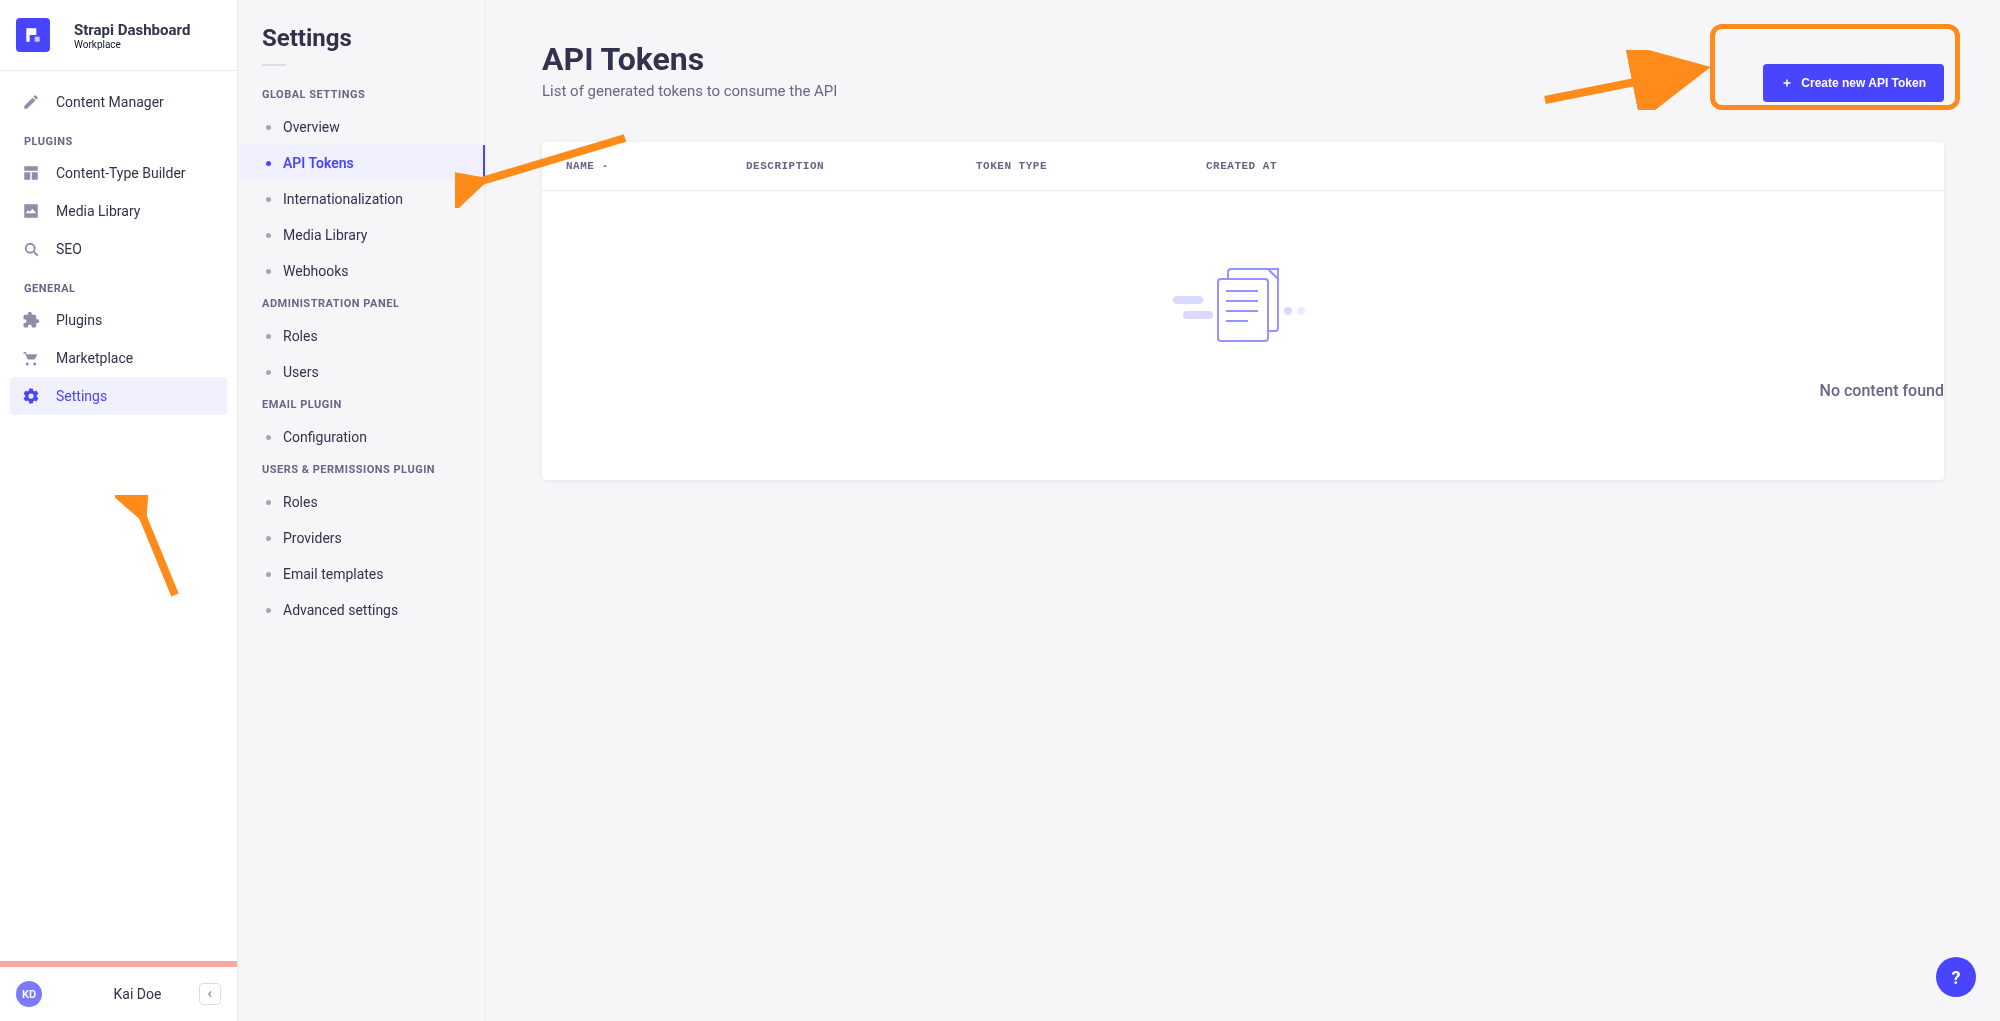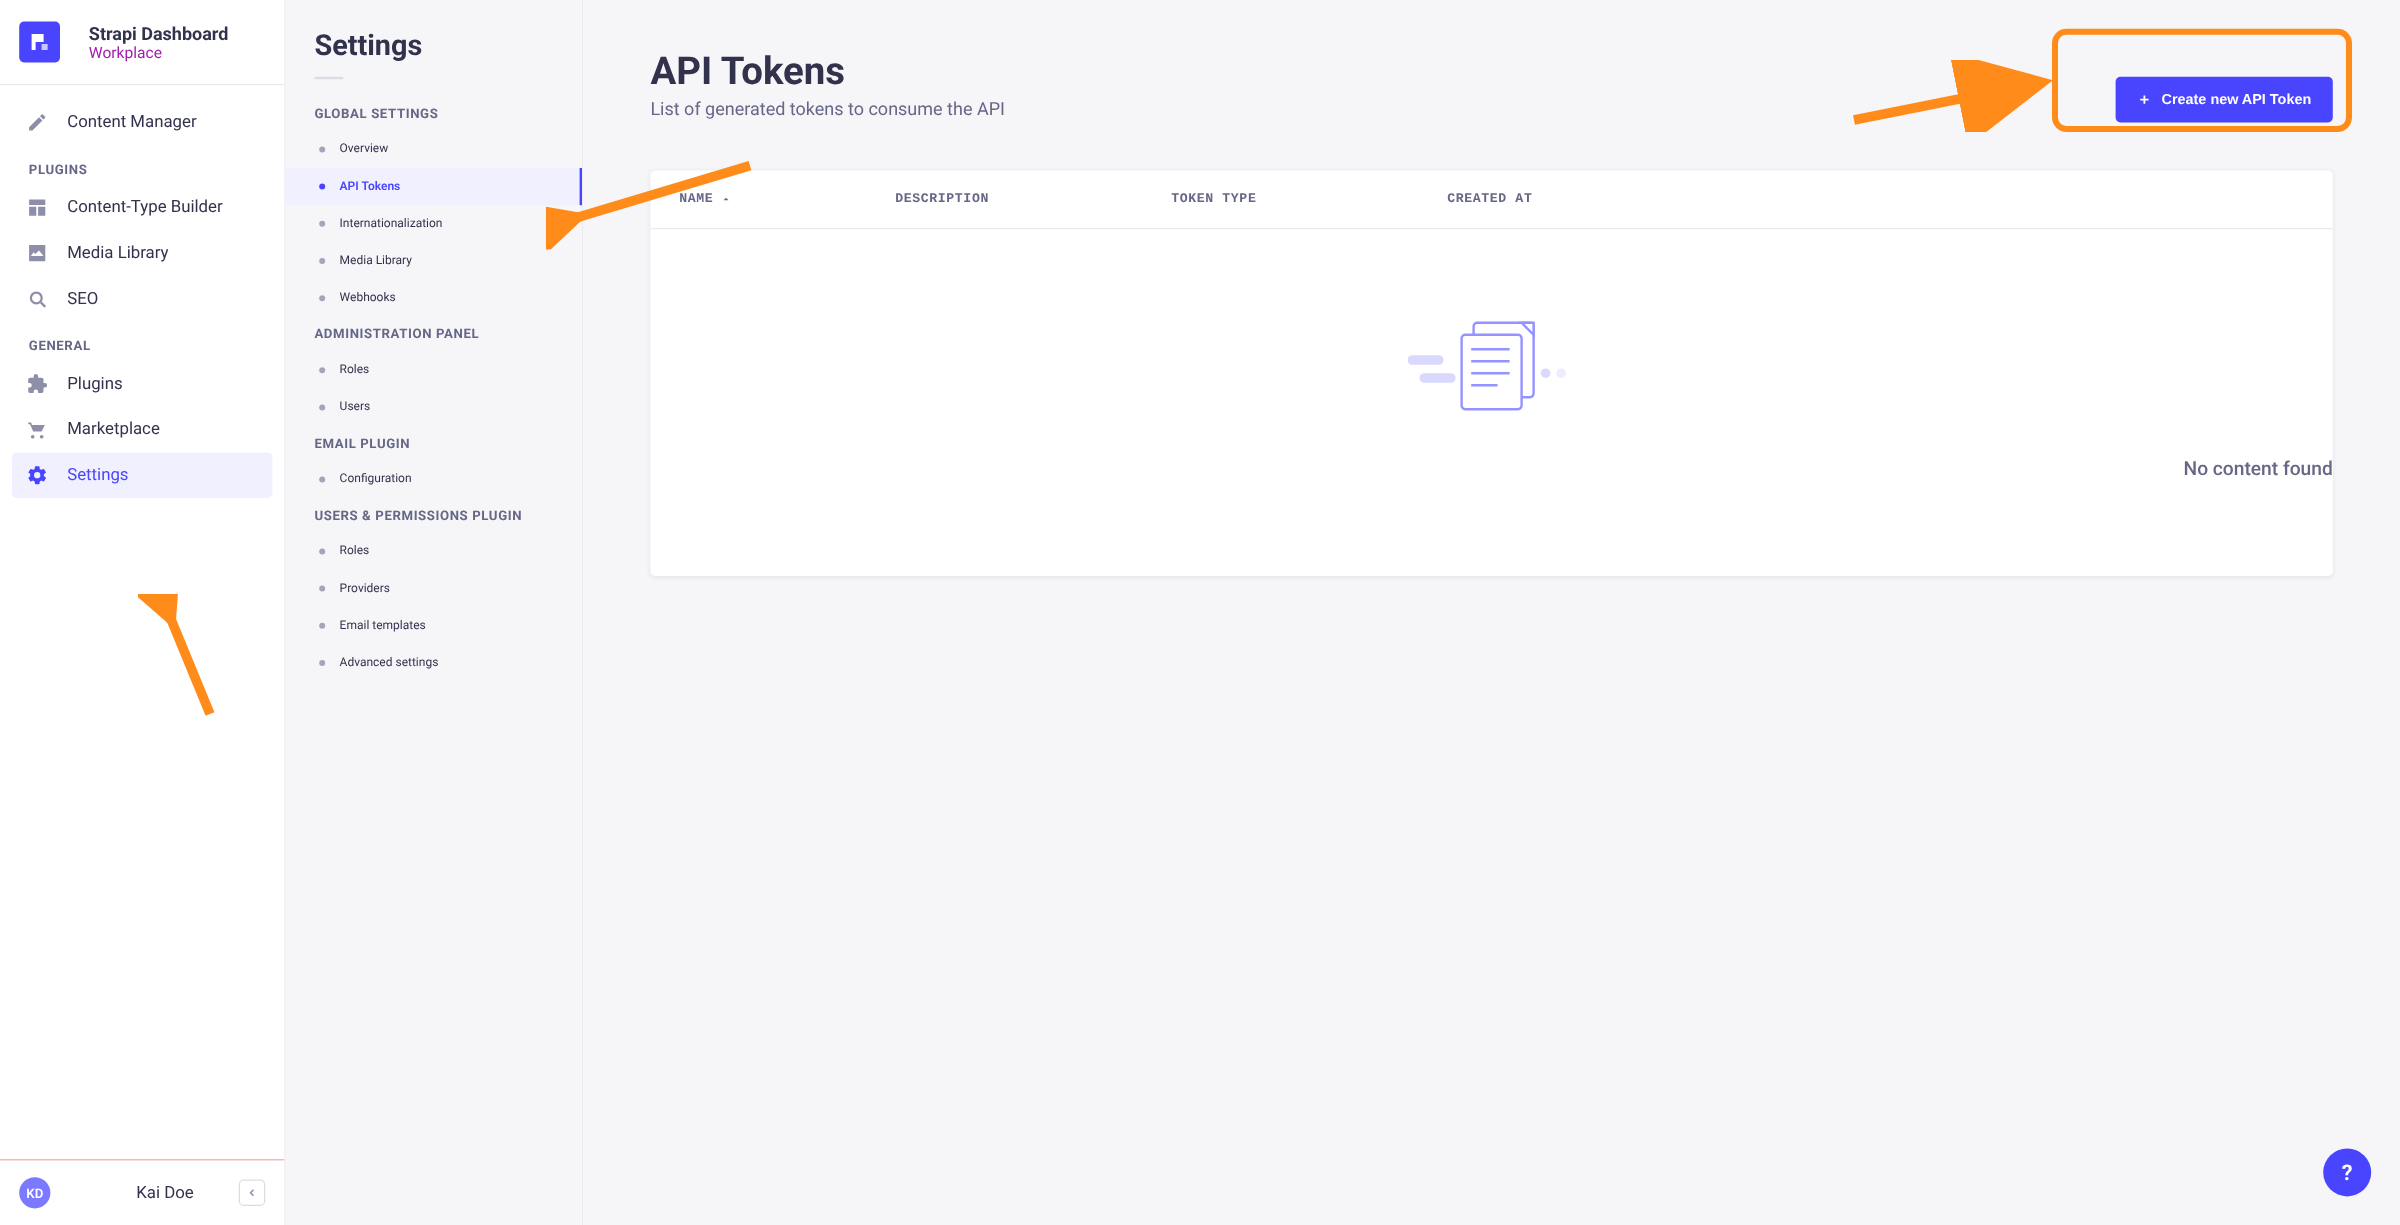--- a/index.html
+++ b/index.html
@@ -3,37 +3,37 @@
 <meta charset="utf-8">
 <style>
 * { box-sizing: border-box; margin: 0; padding: 0; }
 body { font-family: -apple-system, BlinkMacSystemFont, "Segoe UI", Roboto, Helvetica, Arial, sans-serif; background: #fff; color: #32324d; width: 2000px; height: 1021px; overflow: hidden; position: relative; }
 .app { display: flex; height: 1021px; }
 .sidebar-main { width: 238px; border-right: 1px solid #eaeaef; display: flex; flex-direction: column; background: #fff; }
 .sidebar-header { display: flex; align-items: center; padding: 18px 16px; border-bottom: 1px solid #eaeaef; gap: 24px; }
 .logo { width: 34px; height: 34px; border-radius: 4px; background: #4945ff; display: flex; align-items: center; justify-content: center; color: #fff; }
 .logo svg { width: 20px; height: 20px; }
 .sidebar-title { font-size: 15px; font-weight: 700; color: #32324d; }
-.sidebar-subtitle { font-size: 13px; color: #a21caf; }
+.sidebar-subtitle { font-size: 10px; color: #0f172a; }
 .sidebar-nav { flex: 1; padding: 12px 10px; overflow-y: auto; }
 .nav-item { display: flex; align-items: center; gap: 16px; padding: 10px 12px; border-radius: 4px; font-size: 14px; color: #32324d; cursor: pointer; }
 .nav-item.active { background: #f0f0ff; color: #4945ff; }
 .nav-icon { width: 18px; height: 18px; flex-shrink: 0; color: #8e8ea9; }
 .nav-item.active .nav-icon { color: #4945ff; }
 .nav-section-label { font-size: 11px; font-weight: 700; color: #666687; letter-spacing: 0.5px; padding: 14px 14px 6px; text-transform: uppercase; }
-.sidebar-footer { border-top: 1px solid #fca5a5; padding: 14px 16px; display: flex; align-items: center; justify-content: space-between; text-align: center; }
+.sidebar-footer { border-top: 6px solid #fca5a5; padding: 14px 16px; display: flex; align-items: center; justify-content: space-between; text-align: center; }
 .user-info { display: flex; align-items: center; gap: 12px; }
 .avatar { width: 26px; height: 26px; border-radius: 50%; background: #7b79ff; color: #fff; font-size: 11px; font-weight: 600; display: flex; align-items: center; justify-content: center; }
 .user-name { font-size: 14px; color: #32324d; margin-left: 34px; }
 .collapse-btn { width: 22px; height: 22px; border: 1px solid #dcdce4; border-radius: 4px; display: flex; align-items: center; justify-content: center; cursor: pointer; color: #8e8ea9; font-size: 12px; }
 .settings-panel { width: 248px; background: #f6f6f9; border-right: 1px solid #eaeaef; padding: 24px 0; overflow-y: auto; }
 .settings-title { font-size: 24px; font-weight: 700; padding: 0 24px 12px; color: #32324d; }
 .settings-divider { width: 24px; height: 2px; background: #dcdce4; margin: 0 24px 14px; }
 .settings-group-label { font-size: 11px; font-weight: 700; color: #666687; letter-spacing: 0.5px; padding: 8px 24px; text-transform: uppercase; }
-.settings-item { display: flex; align-items: center; gap: 12px; padding: 10px 24px 10px 28px; font-size: 10px; color: #32324d; cursor: pointer; position: relative; }
+.settings-item { display: flex; align-items: center; gap: 12px; padding: 10px 24px 10px 28px; font-size: 14px; color: #32324d; cursor: pointer; position: relative; }
 .settings-item .bullet { width: 5px; height: 5px; border-radius: 50%; background: #a5a5ba; flex-shrink: 0; }
 .settings-item.active { background: #f0f0ff; color: #4945ff; font-weight: 600; }
 .settings-item.active .bullet { background: #4945ff; }
 .settings-item.active::after { content: ''; position: absolute; right: 0; top: 0; bottom: 0; width: 2px; background: #4945ff; }
 .main-content { flex: 1; background: #f6f6f9; padding: 40px 56px; position: relative; overflow: hidden; }
 .page-header { display: flex; justify-content: space-between; align-items: flex-start; margin-bottom: 40px; }
 .page-title { font-size: 32px; font-weight: 700; color: #32324d; margin-bottom: 4px; }
 .page-subtitle { font-size: 15px; color: #666687; }
 .create-btn { background: #4945ff; color: #fff; border: none; border-radius: 4px; padding: 12px 18px; font-size: 12px; font-weight: 600; cursor: pointer; display: flex; align-items: center; gap: 8px; margin-top: 24px; }
 .create-btn svg { width: 12px; height: 12px; }

